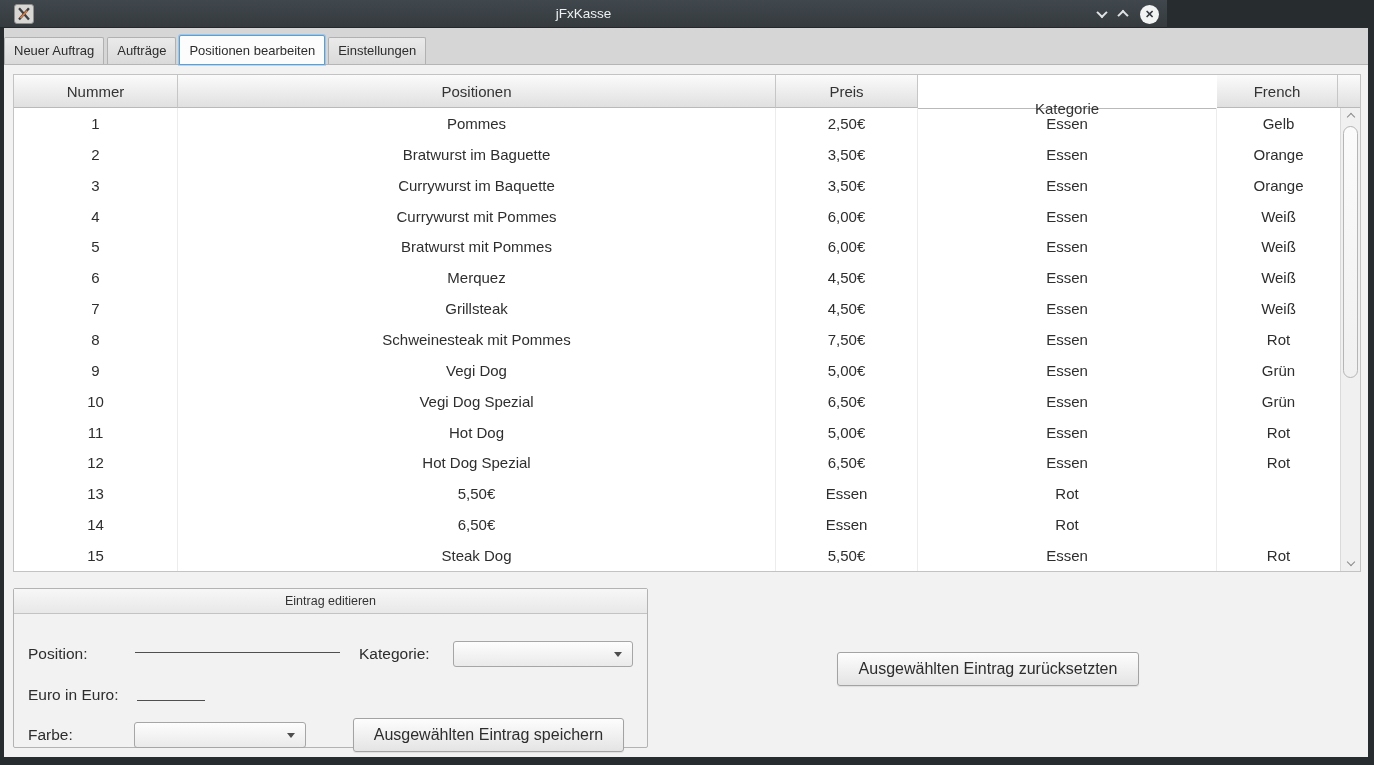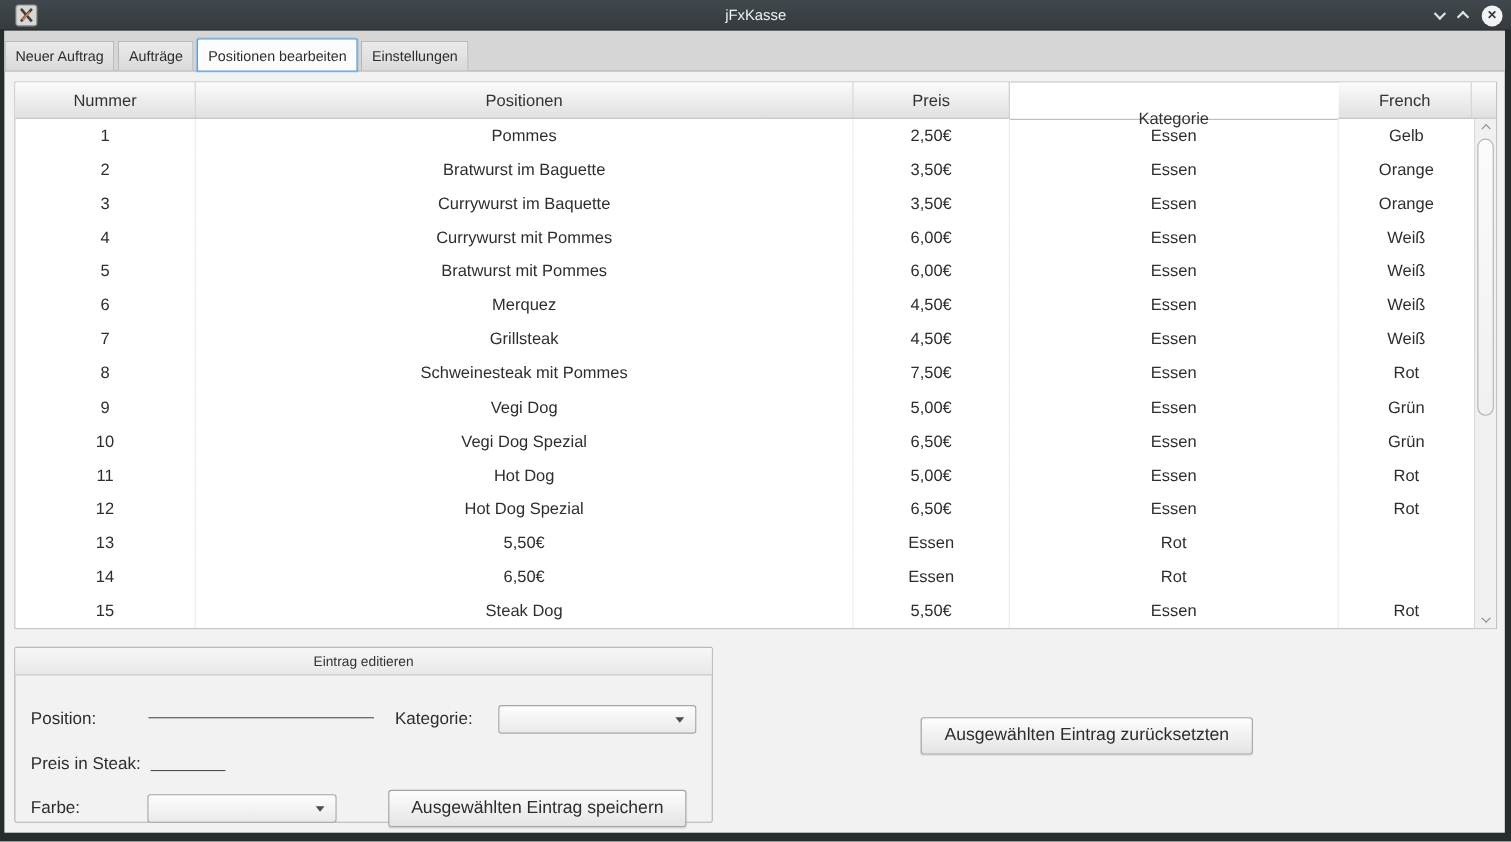--- a/index.html
+++ b/index.html
@@ -5,21 +5,21 @@
   html,body{margin:0;padding:0;}
   body{
     width:1374px;height:765px;position:relative;overflow:hidden;
     background:#272c2f;
     font-family:"Liberation Sans", sans-serif;
     -webkit-font-smoothing:antialiased;
     color:#2f2f2f;
   }
   
   .titlebar{
-    position:absolute;left:0;top:0;width:1374px;height:28px;
+    position:absolute;left:0;top:0;width:1167px;height:28px;
     background:linear-gradient(#41484d,#343a3e);
     border-bottom:1px solid #24282b;
     box-sizing:border-box;
   }
   .app-icon{
     position:absolute;left:14px;top:4px;width:20px;height:20px;
     background:#d9d7d3;border:1px solid #8f8f8f;border-radius:3px;
     box-sizing:border-box;
   }
   .app-icon svg{display:block;width:18px;height:18px;}
@@ -318,21 +318,21 @@
 
     <div class="form-label" style="left:14px;top:56px;">Position:</div>
     <div class="underline-field" style="left:121px;top:63px;width:205px;"></div>
 
     <div class="form-label" style="left:345px;top:56px;">Kategorie:</div>
     <div class="combo" style="left:439px;top:52px;width:180px;">
       <span></span>
       <span class="combo-arrow"></span>
     </div>
 
-    <div class="form-label" style="left:14px;top:97px;">Preis in Steak:</div>
+    <div class="form-label" style="left:14px;top:97px;">Euro in Euro:</div>
     <div class="underline-field" style="left:123px;top:111px;width:68px;"></div>
 
     <div class="form-label" style="left:14px;top:137px;">Farbe:</div>
     <div class="combo" style="left:120px;top:133px;width:172px;">
       <span></span>
       <span class="combo-arrow"></span>
     </div>
 
     <div class="btn" style="left:339px;top:129px;width:271px;height:34px;">Ausgewählten Eintrag speichern</div>
   </div>

